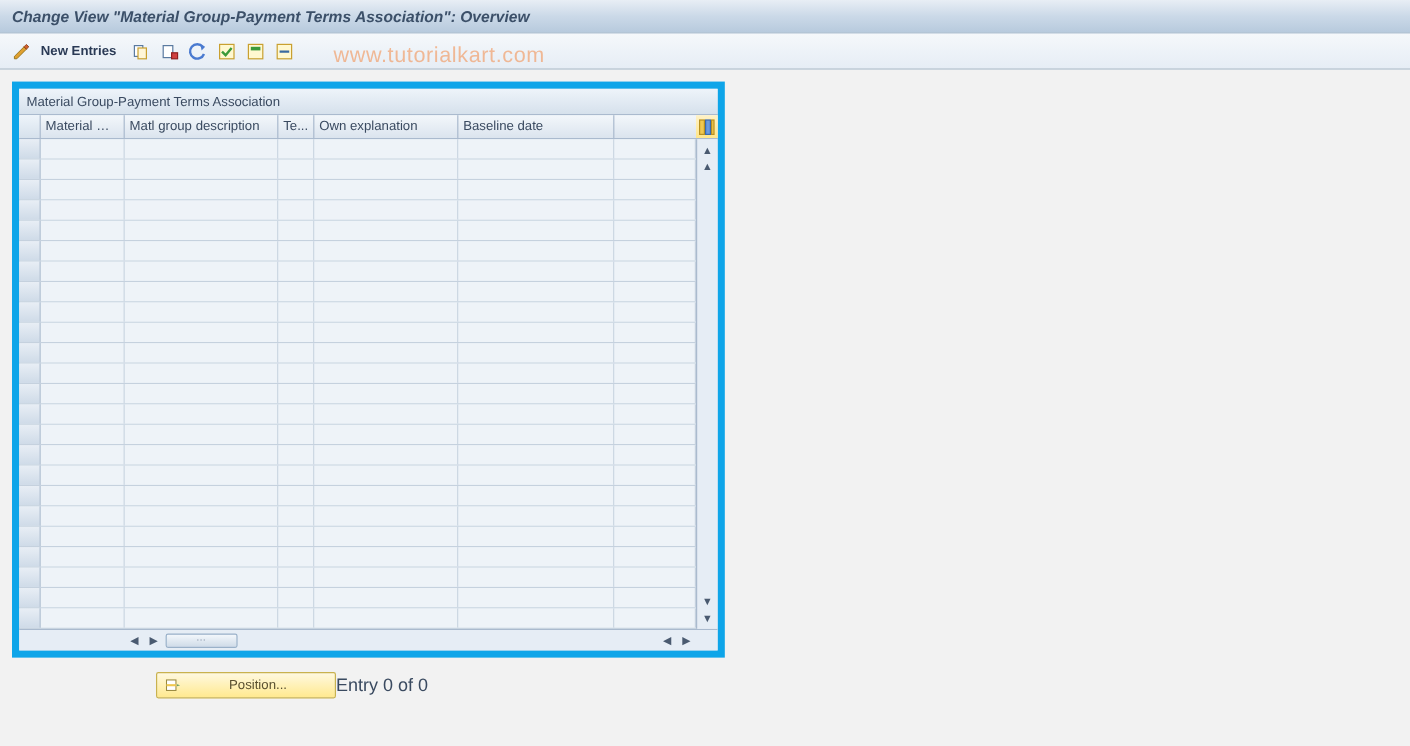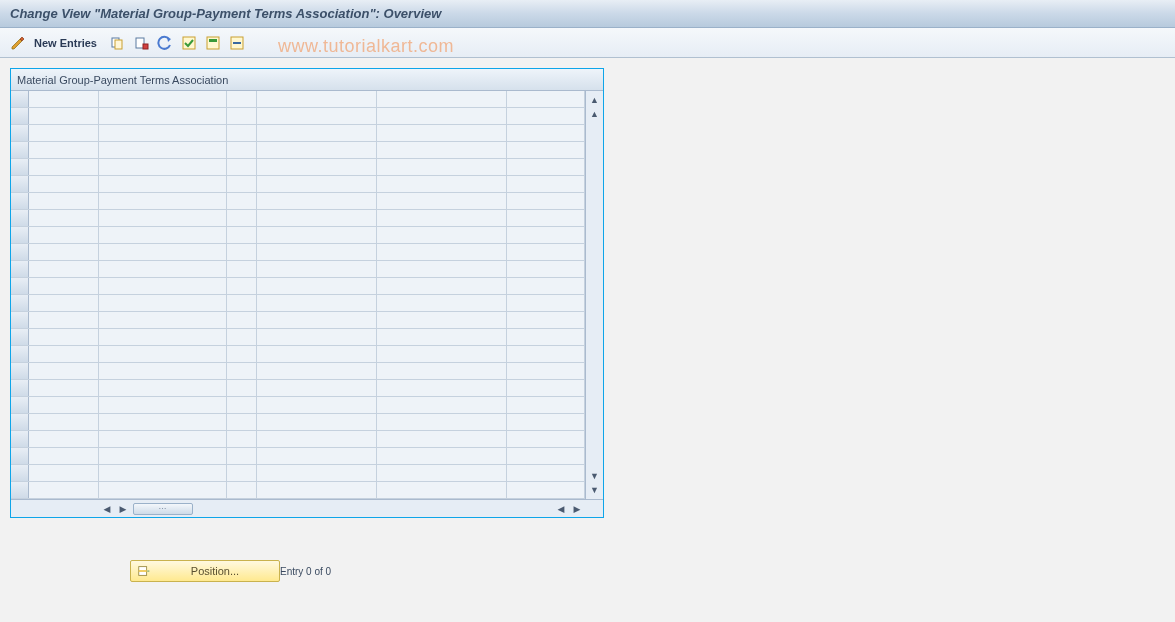--- a/index.html
+++ b/index.html
@@ -57,21 +57,21 @@
     
     svg.icn { width: 16px; height: 16px; }
 
     
     .content {
       padding: 10px;
     }
 
     .panel {
       width: 594px;
-      border: 1px solid #0ea5e9;
+      border: 6px solid #0ea5e9;
       background: #dde7f0;
     }
     .panel-title {
       height: 22px;
       background: linear-gradient(to bottom, #eef4fa, #d6e1ec);
       border-bottom: 1px solid #aabace;
       display: flex;
       align-items: center;
       padding-left: 6px;
       font-size: 11px;
@@ -209,21 +209,21 @@
       cursor: pointer;
       padding: 0 6px;
       gap: 6px;
       color: #5a5030;
       font-size: 11px;
       justify-content: flex-start;
     }
     .position-btn .icn { width:14px; height:14px; }
     .position-btn span.pb-label { flex:1; text-align:center; }
     .entry-label {
-      font-size: 10px;
+      font-size: 15px;
       color: #3a4a60;
     }
 
     
     .watermark {
       position: absolute;
       left: 278px;
       top: 36px;
       font-size: 18px;
       font-weight: normal;
@@ -288,20 +288,36 @@
 </div>
 
 <div class="watermark">www.tutorialkart.com</div>
 
 <div class="content">
   <div class="panel">
     <div class="panel-title">Material Group-Payment Terms Association</div>
 
     <div class="tablewrap">
 
+      <div class="thead">
+        <div class="th th-sel"></div>
+        <div class="th col-mg">Material Gr...</div>
+        <div class="th col-desc">Matl group description</div>
+        <div class="th col-te">Te...</div>
+        <div class="th col-own">Own explanation</div>
+        <div class="th col-base">Baseline date</div>
+        <div class="th col-vfill" style="border-right:none;"></div>
+        <div class="th-config">
+          <svg class="icn" viewBox="0 0 16 16">
+            <rect x="2" y="2" width="4" height="12" fill="#f0c850" stroke="#b89020"></rect>
+            <rect x="7" y="2" width="4" height="12" fill="#6a9ae0" stroke="#3a6ab0"></rect>
+            <rect x="12" y="2" width="2" height="12" fill="#f0c850" stroke="#b89020"></rect>
+          </svg>
+        </div>
+      </div>
 
       <div class="tbody">
         <div class="rows">
 
           <div class="tr">
               <div class="td td-sel"></div>
               <div class="td col-mg"></div>
               <div class="td col-desc"></div>
               <div class="td col-te"></div>
               <div class="td col-own"></div>

